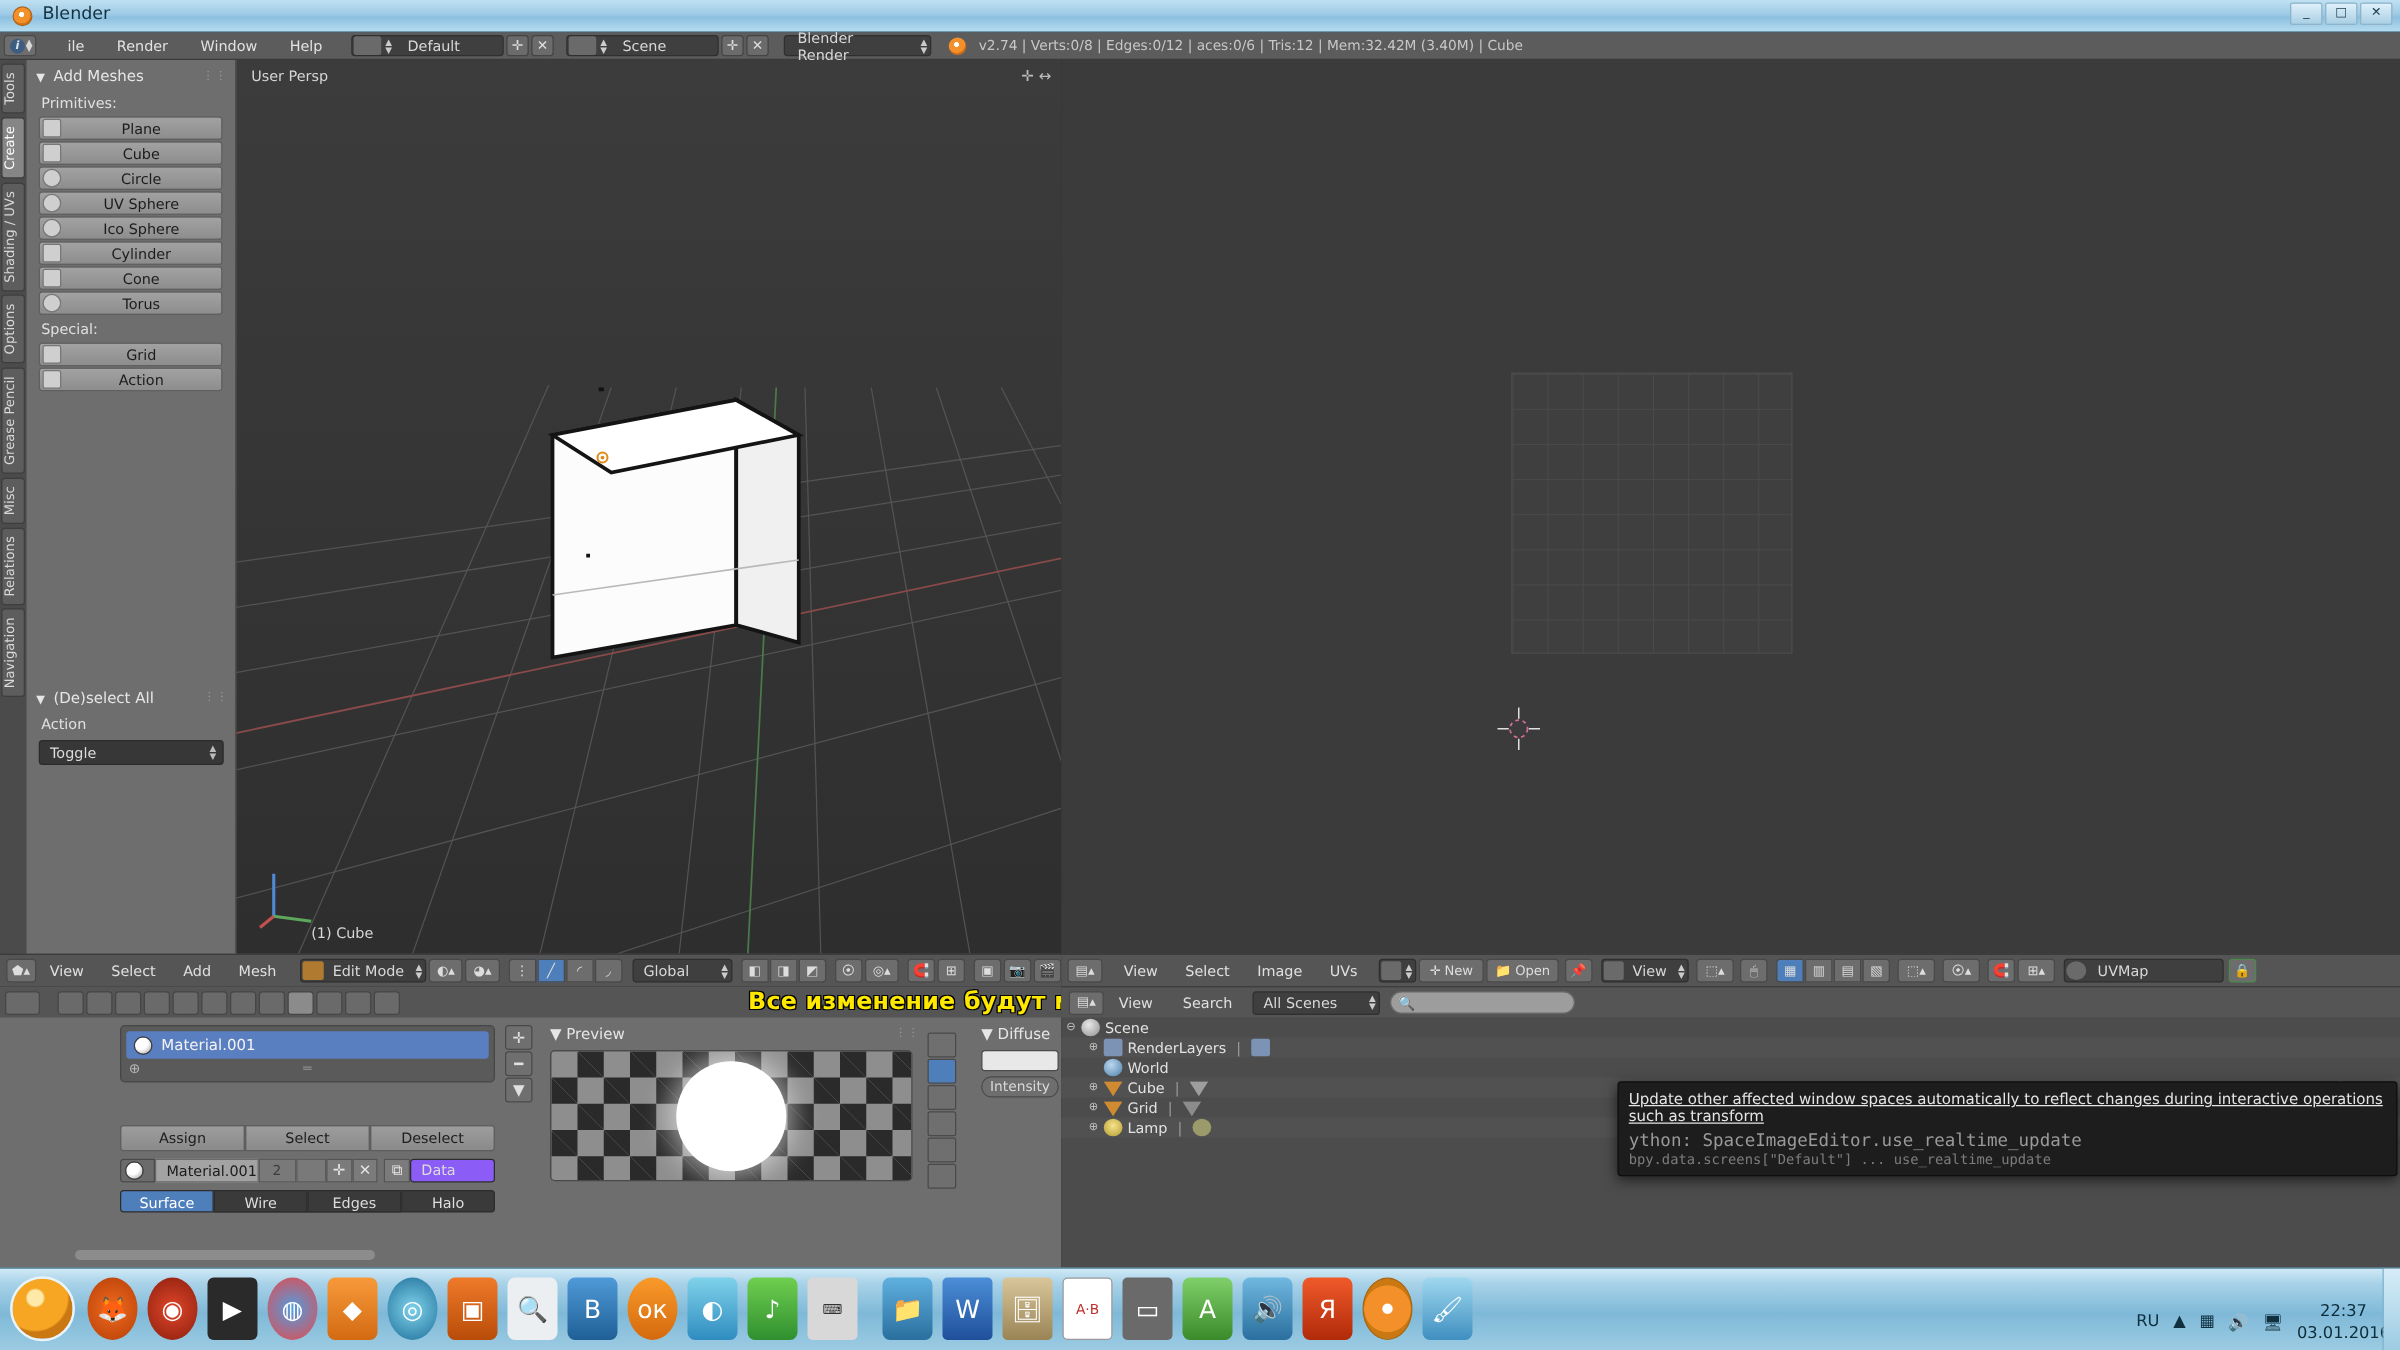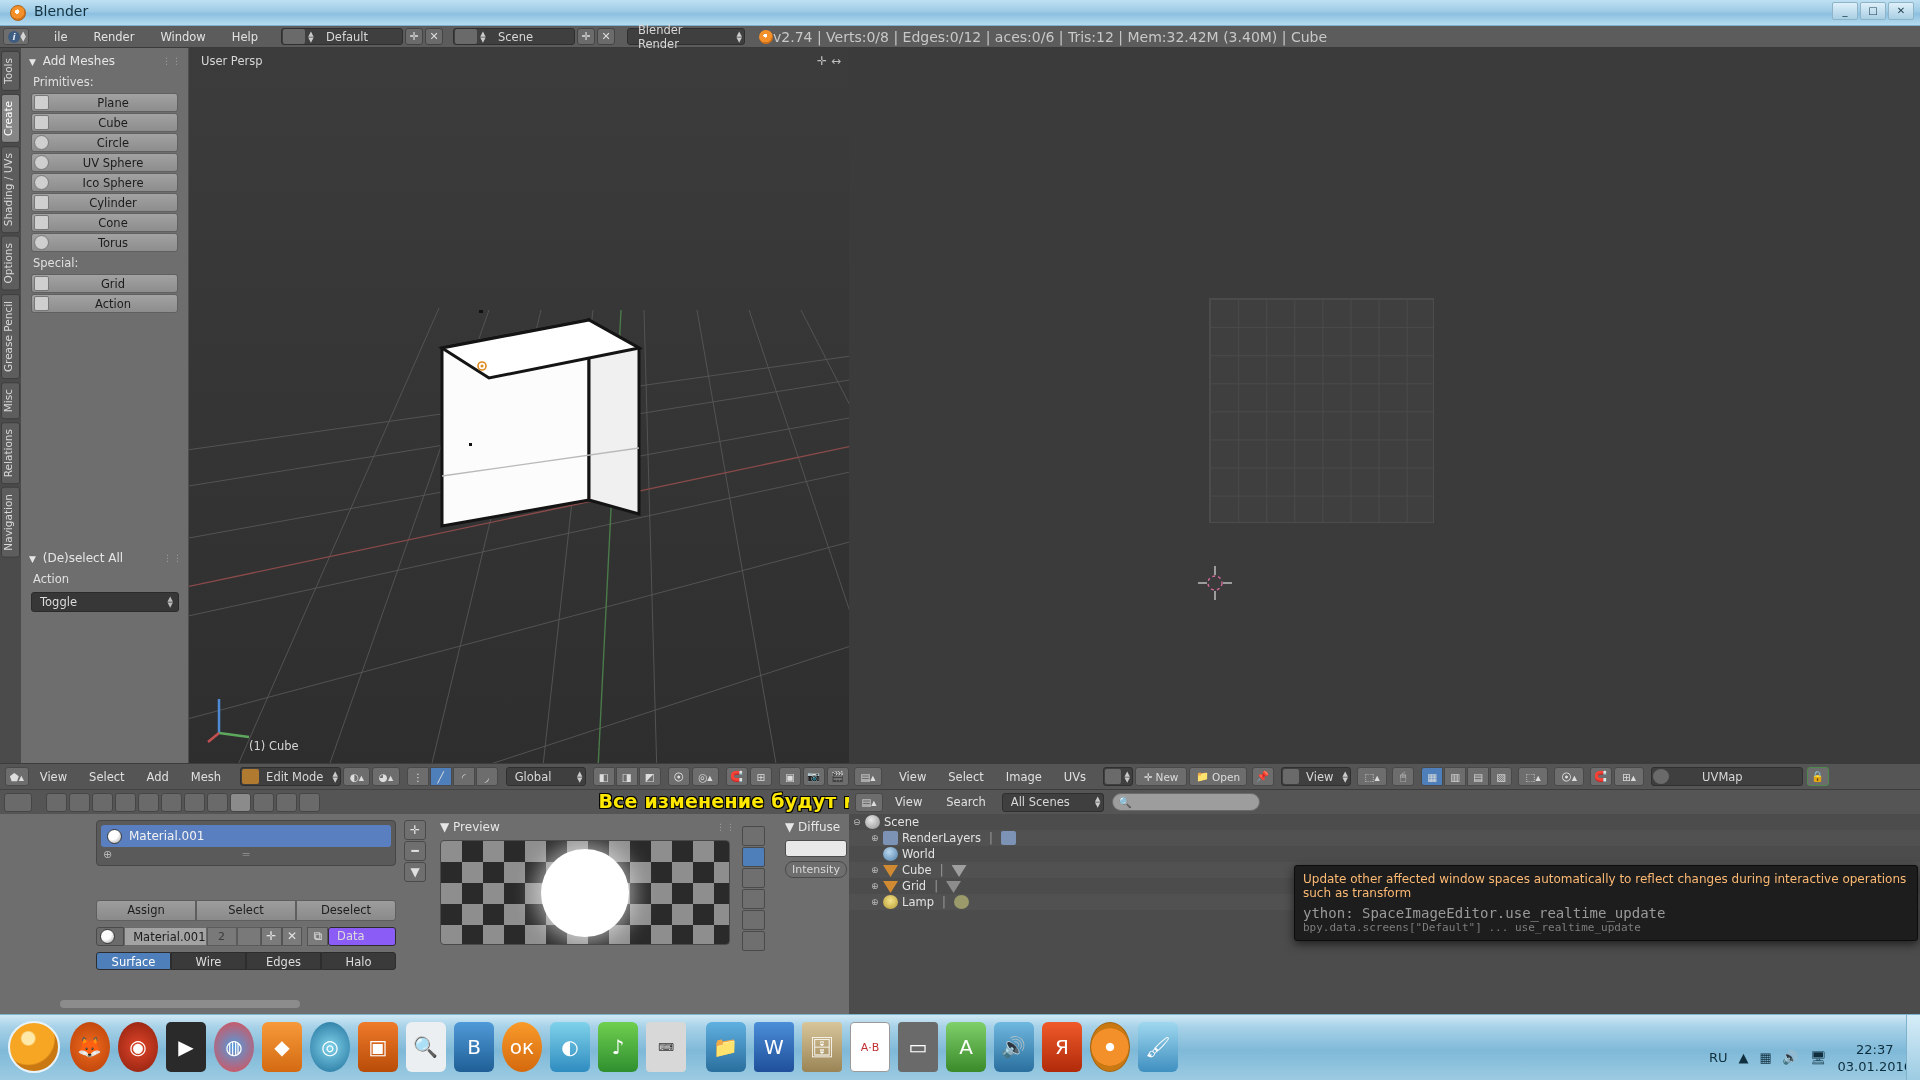--- a/index.html
+++ b/index.html
@@ -32,21 +32,21 @@
   .tb-icon .ar { position:absolute; right:2px; top:3px; font-size:7px; line-height:5px; color:#d8d8d8; }
   .menu { display:flex; gap:0; margin-left:12px; }
   .menu span { padding:0 13px; line-height:22px; cursor:default; }
   .sel { height:17px; background:#3f3f3f; border:1px solid #2f2f2f; border-radius:3px;
          display:flex; align-items:center; color:#d8d8d8; font-size:11.5px; }
   .sel .glyph { width:22px; height:15px; margin:0 1px; background:#6a6a6a; border-radius:2px; position:relative;}
   .sel .txt { padding:0 10px; min-width:86px; }
   .sel .spin { width:10px; font-size:7px; line-height:6px; text-align:center; color:#ccc; }
   .mini { width:18px; height:17px; border:1px solid #444; border-radius:3px; background:#6b6b6b;
           color:#ddd; font-size:11px; text-align:center; line-height:15px; margin-left:2px; }
-  .statusline { color:#c8c8c8; font-size:14px; white-space:nowrap; }
+  .statusline { margin-left:10px; color:#c8c8c8; font-size:11px; white-space:nowrap; }
   .bl-ico { display:inline-block; width:14px; height:14px; border-radius:50%; vertical-align:-3px;
             background:radial-gradient(circle at 45% 40%,#fff 0 16%,#f4902a 18% 58%,#cf7019 60% 100%); }
 
   
   .ws { position:absolute; left:0; top:48px; width:1920px; height:966px; background:#2c2c2c; }
 
   
   .view3d { position:absolute; left:0; top:0; width:849px; height:715px; background:#373737; overflow:hidden; }
   .vtabs { position:absolute; left:0; top:0; width:21px; height:715px; background:#4b4b4b; z-index:5;}
   .vtab { width:19px; margin:3px 1px; background:#5d5d5d; border:1px solid #3e3e3e; border-radius:3px;
@@ -183,21 +183,21 @@
   .ol-row { height:16px; display:flex; align-items:center; font-size:11.5px; color:#e2e2e2;
             padding-left:6px; position:relative; }
   .ol-row.alt { background:#515151; }
   .expand { width:12px; color:#bdbdbd; font-size:9px; }
   .oicon { width:15px; height:14px; margin-right:4px; border-radius:2px; }
   .eyecol { position:absolute; right:6px; display:flex; gap:8px; color:#c8c8c8; font-size:10px; }
 
   .tooltip { position:absolute; left:1294px; top:817px; width:624px; background:#1d1d1d;
             border:1px solid #0d0d0d; border-radius:3px; padding:6px 8px; z-index:20;
             box-shadow:0 3px 10px rgba(0,0,0,.6); }
-  .tt-main { font-size:12px; color:#fdba74; }
+  .tt-main { font-size:12px; color:#e5e5e5;text-decoration:underline; }
   .tt-py { font-size:14px; color:#9a9a9a; font-family:"DejaVu Sans Mono","Liberation Mono",monospace;
             margin-top:5px; }
   .tt-py2 { font-size:11px; color:#7d7d7d; font-family:"DejaVu Sans Mono","Liberation Mono",monospace; }
 
   
   .taskbar { position:absolute; left:0; top:1014px; width:1920px; height:66px;
             background:linear-gradient(to bottom,#cfe9f6 0%,#a8d2e8 18%,#7fb9d8 55%,#9ccbe2 100%);
             border-top:1px solid #7db1cd; }
   .startb { position:absolute; left:8px; top:6px; width:52px; height:52px; border-radius:50%;
             background:radial-gradient(circle at 38% 32%,#ffe9a8 0 14%,#f6a623 18% 58%,#c97812 62% 100%);
@@ -570,21 +570,21 @@
       <div class="grp">
         <div class="sqbtn on">▦</div>
         <div class="sqbtn">▥</div>
         <div class="sqbtn">▤</div>
         <div class="sqbtn">▧</div>
       </div>
       <div class="sqbtn" style="margin-left:6px;width:30px;">⬚▴</div>
       <div class="sqbtn" style="margin-left:6px;width:30px;">⦿▴</div>
       <div class="sqbtn" style="margin-left:6px;">🧲</div>
       <div class="sqbtn" style="width:30px;">⊞▴</div>
-      <div class="sel" style="margin-left:7px;height:19px;width:152px;gap:24px;">
+      <div class="sel" style="margin-left:7px;height:19px;width:128px;">
         <div class="glyph" style="width:16px;border-radius:50%;"></div>
         <div class="txt" style="min-width:60px;padding:0 8px;">UVMap</div>
       </div>
       <div class="sqbtn" style="margin-left:4px;border:1px solid #4e8a4e;">🔒</div>
     </div>
 
     <div class="outliner">
       <div class="ol-hdr">
         <div class="sqbtn" style="width:28px;">▤▴</div>
         <span style="padding:0 12px;">View</span>

